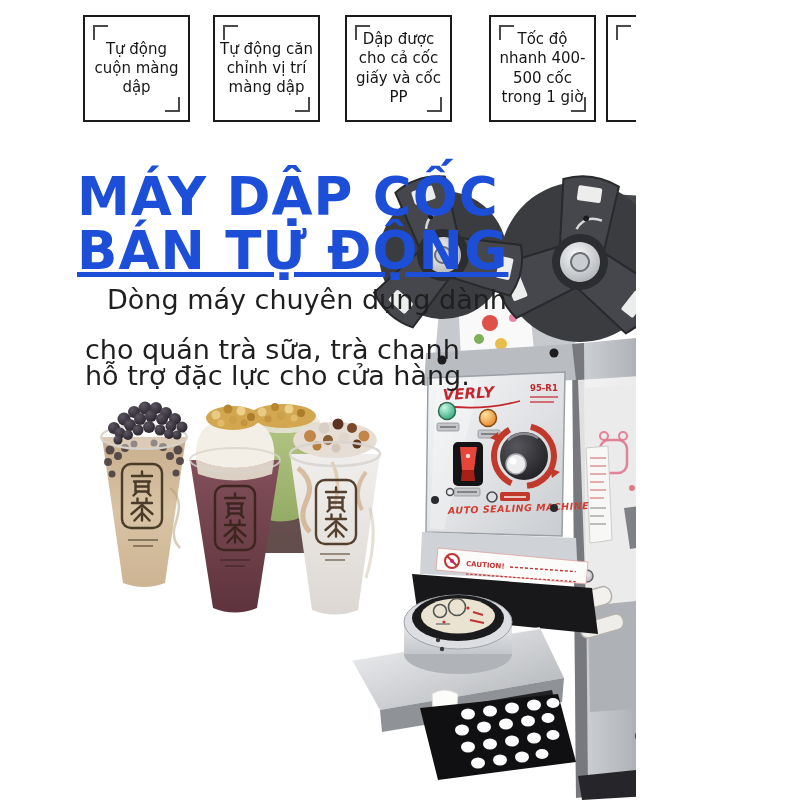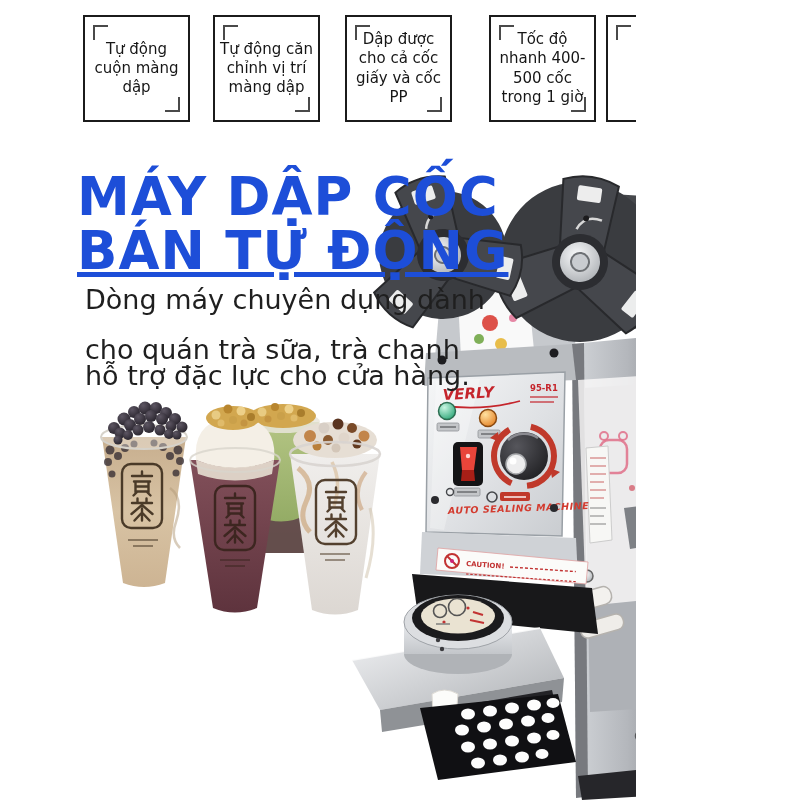--- a/index.html
+++ b/index.html
@@ -11,21 +11,21 @@
     box-sizing:border-box;z-index:3;}
   .feature-box .lbl{font-size:15px;line-height:1.28;color:#161616;padding:0 3px;}
   .cm{position:absolute;width:13px;height:13px;}
   .cm-tl{left:8px;top:8px;border-left:2px solid #4a4a4a;border-top:2px solid #4a4a4a;}
   .cm-br{right:8px;bottom:8px;border-right:2px solid #4a4a4a;border-bottom:2px solid #4a4a4a;}
   
   .headline{position:absolute;left:77px;font-weight:bold;font-size:53px;letter-spacing:1px;
     color:#1d4ed8;z-index:3;white-space:nowrap;}
   #hl1{top:166px;} #hl2{top:220px;text-decoration:underline;}
   .desc{position:absolute;left:85px;font-size:27px;color:#1f1f1f;z-index:3;white-space:nowrap;}
-  #d1{top:284px;} #d2{top:322px;margin-top:12px;} #d3{top:360px;}
+  #d1{top:284px;margin-left:22px;} #d2{top:322px;margin-top:12px;} #d3{top:360px;}
   
   #cups-art{position:absolute;left:70px;top:388px;z-index:2;}
   #machine-art{position:absolute;left:340px;top:148px;z-index:1;}
 </style>
 </head>
 <body>
 
 <div id="stage">
 
   <div class="feature-box" style="left:83px">

